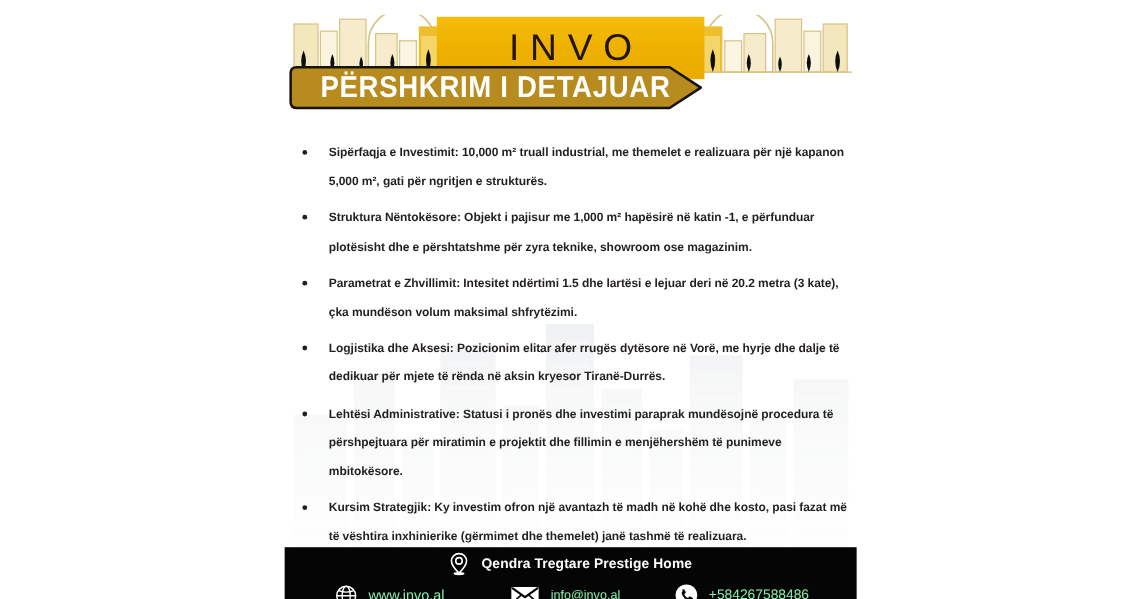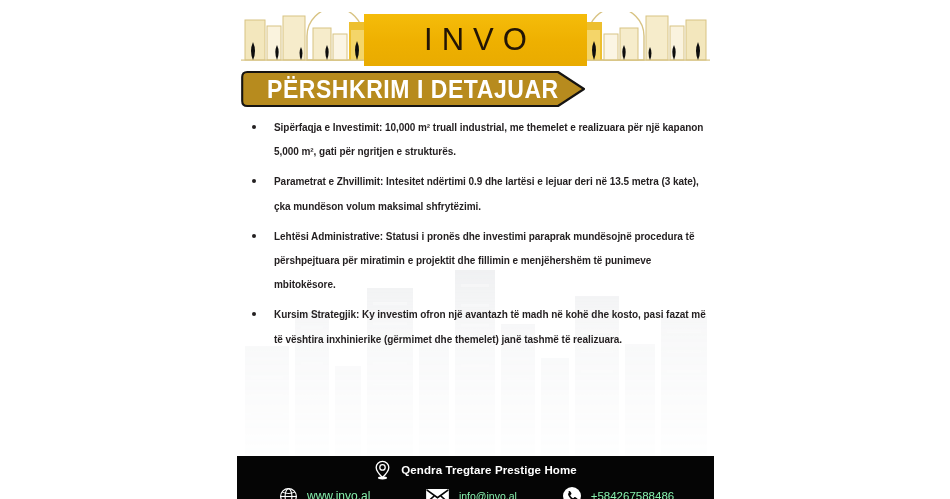--- a/index.html
+++ b/index.html
@@ -79,21 +79,21 @@
     font-weight: 400;
     letter-spacing: 9px;
     color: #231505;
     text-indent: 9px;
   }
 
   
   .ribbon {
     position: absolute;
     left: 3px;
-    top: 58px;
+    top: 42px;
     width: 346px;
     height: 38px;
   }
   .ribbon-shape {
     position: absolute;
     left: 0; top: 0;
     width: 346px;
     height: 38px;
     display: block;
   }
@@ -323,21 +323,29 @@
       <div class="ribbon-text">PËRSHKRIM I DETAJUAR</div>
     </div>
 
     <div class="bullets">
       <div class="bullet-item">
         <span class="bullet-dot"></span>
         <span>Sipërfaqja e Investimit: 10,000 m² truall industrial, me themelet e realizuara për një kapanon 5,000 m², gati për ngritjen e strukturës.</span>
       </div>
       <div class="bullet-item">
         <span class="bullet-dot"></span>
-        <span>Parametrat e Zhvillimit: Intesitet ndërtimi 0.9 dhe lartësi e lejuar deri në 13.5 metra (3 kate), çka mundëson volum maksimal shfrytëzimi.</span>
+        <span>Struktura Nëntokësore: Objekt i pajisur me 1,000 m² hapësirë në katin -1, e përfunduar plotësisht dhe e përshtatshme për zyra teknike, showroom ose magazinim.</span>
+      </div>
+      <div class="bullet-item">
+        <span class="bullet-dot"></span>
+        <span>Parametrat e Zhvillimit: Intesitet ndërtimi 1.5 dhe lartësi e lejuar deri në 20.2 metra (3 kate), çka mundëson volum maksimal shfrytëzimi.</span>
+      </div>
+      <div class="bullet-item">
+        <span class="bullet-dot"></span>
+        <span>Logjistika dhe Aksesi: Pozicionim elitar afer rrugës dytësore në Vorë, me hyrje dhe dalje të dedikuar për mjete të rënda në aksin kryesor Tiranë-Durrës.</span>
       </div>
       <div class="bullet-item">
         <span class="bullet-dot"></span>
         <span>Lehtësi Administrative: Statusi i pronës dhe investimi paraprak mundësojnë procedura të përshpejtuara për miratimin e projektit dhe fillimin e menjëhershëm të punimeve mbitokësore.</span>
       </div>
       <div class="bullet-item">
         <span class="bullet-dot"></span>
         <span>Kursim Strategjik: Ky investim ofron një avantazh të madh në kohë dhe kosto, pasi fazat më të vështira inxhinierike (gërmimet dhe themelet) janë tashmë të realizuara.</span>
       </div>
     </div>

